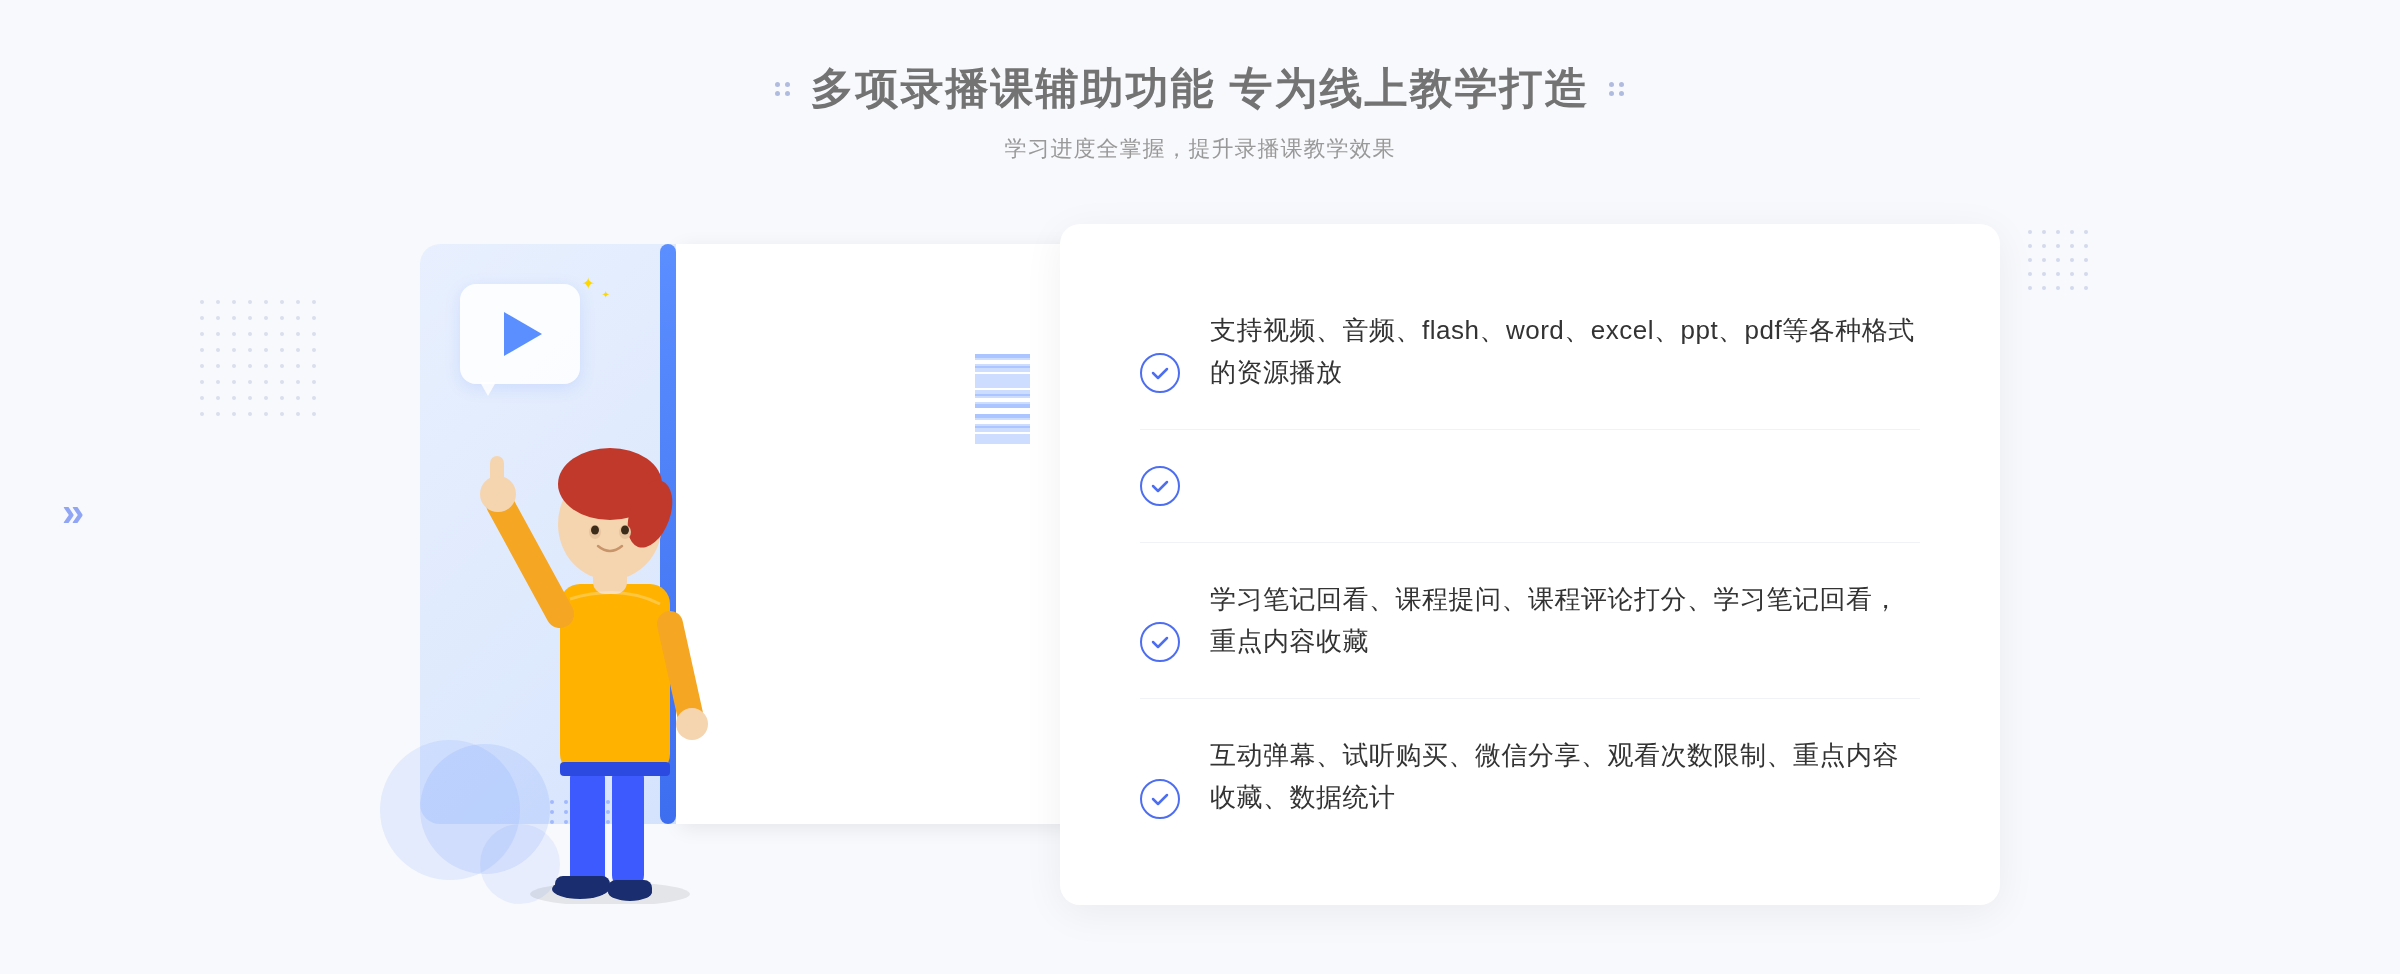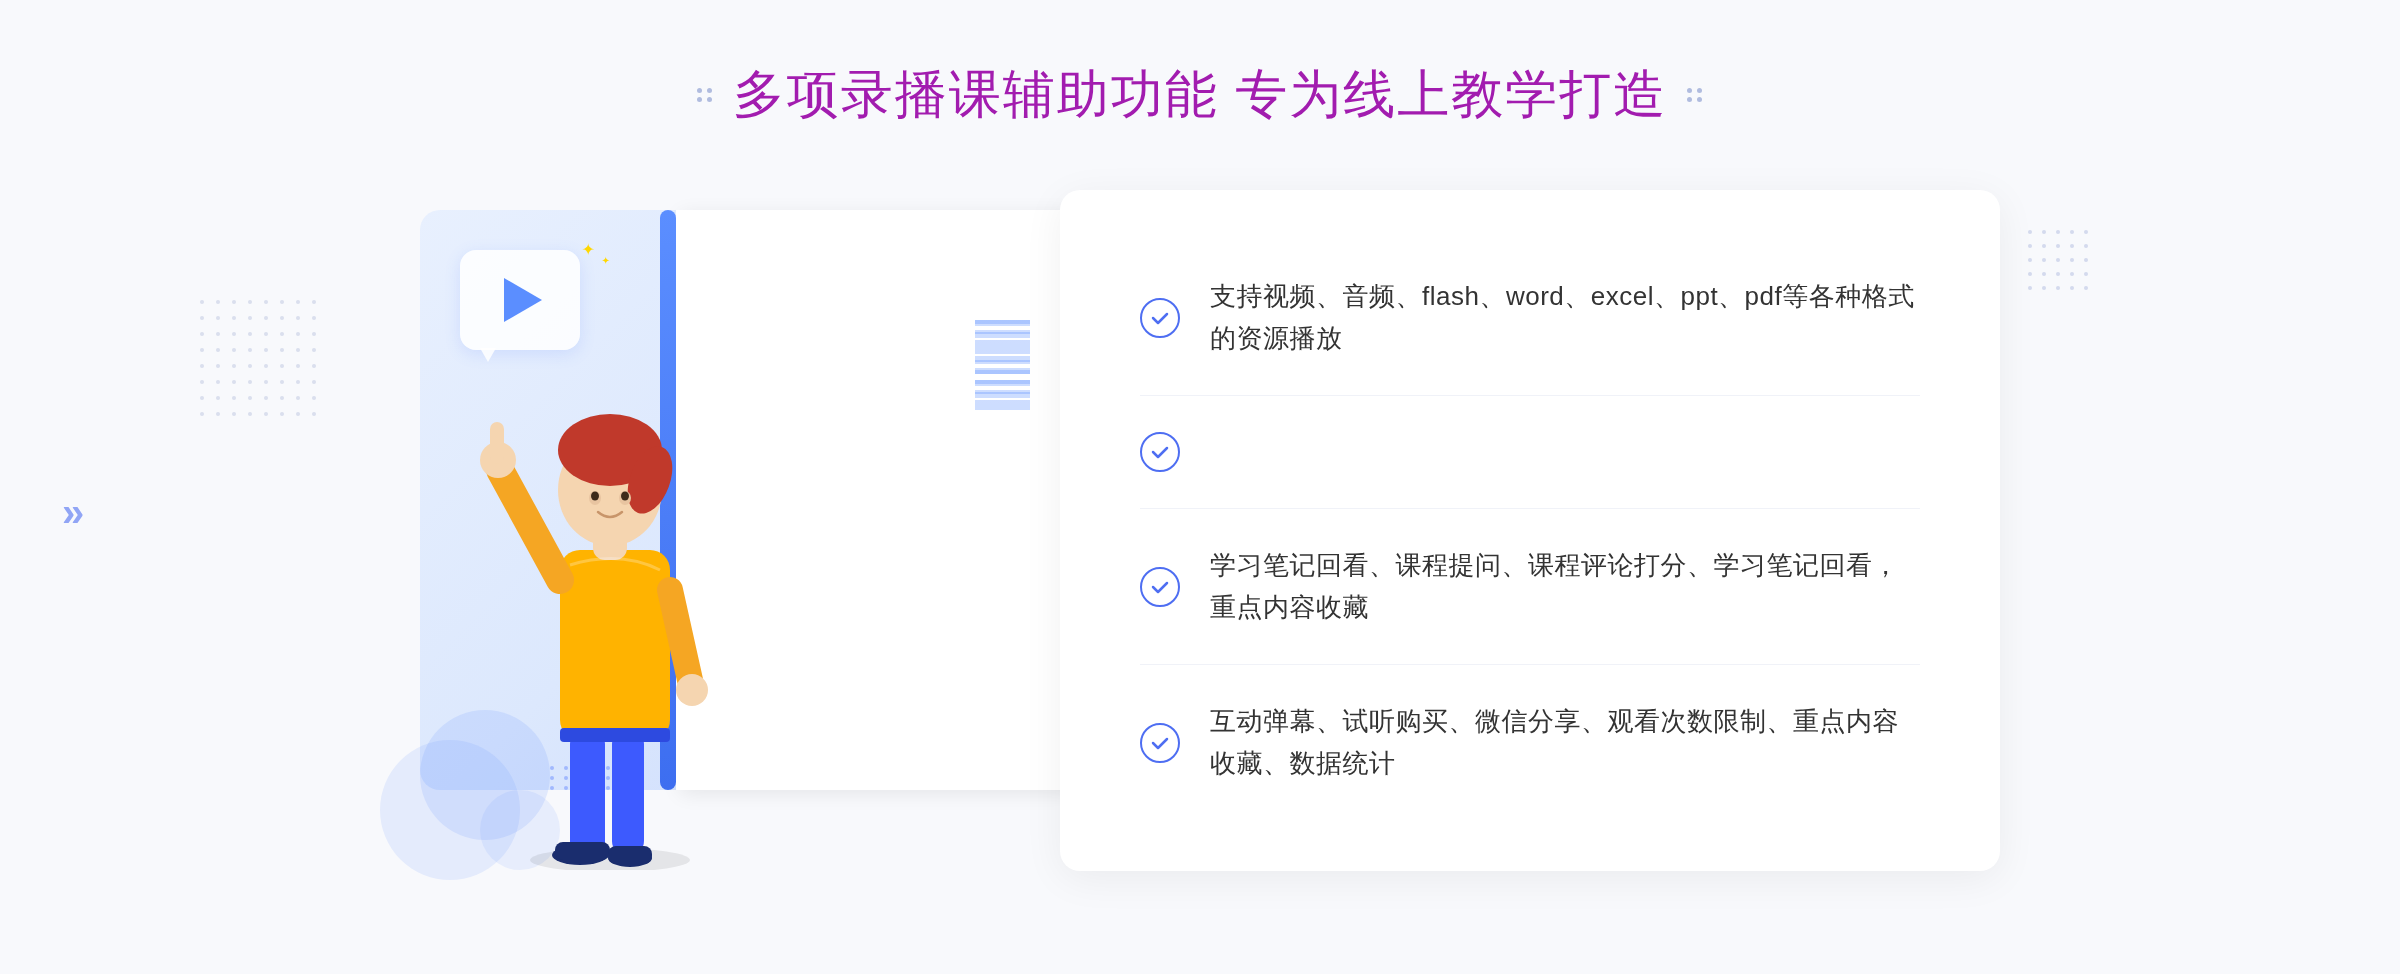--- a/index.html
+++ b/index.html
@@ -35,23 +35,23 @@
     }
 
     .title-row {
       display: flex;
       align-items: center;
       justify-content: center;
       gap: 20px;
     }
 
     .main-title {
-      font-size: 52px;
-      font-weight: 400;
-      color: #a21caf;
+      font-size: 43px;
+      font-weight: 700;
+      color: #737373;
       letter-spacing: 2px;
     }
 
     .subtitle {
       margin-top: 16px;
       font-size: 22px;
       color: #999;
       letter-spacing: 1px;
     }
 
@@ -196,21 +196,21 @@
       border-radius: 20px;
       box-shadow: 0 8px 40px rgba(0,0,0,0.06);
       padding: 50px 80px;
       margin-left: -20px;
       position: relative;
       z-index: 5;
     }
 
     .feature-item {
       display: flex;
-      align-items: center;
+      align-items: flex-end;
       padding: 36px 0;
       border-bottom: 1px solid #f0f2f8;
     }
 
     .feature-item:last-child {
       border-bottom: none;
     }
 
     .check-circle {
       width: 40px;
@@ -346,20 +346,21 @@
 
       <div style="display:flex; gap:5px; align-items:center;">
         <div style="display:grid; grid-template-columns: repeat(2,6px); gap:4px;">
           <span style="display:block;width:5px;height:5px;background:#b0bcdf;border-radius:50%;"></span>
           <span style="display:block;width:5px;height:5px;background:#b0bcdf;border-radius:50%;"></span>
           <span style="display:block;width:5px;height:5px;background:#b0bcdf;border-radius:50%;"></span>
           <span style="display:block;width:5px;height:5px;background:#b0bcdf;border-radius:50%;"></span>
         </div>
       </div>
     </div>
+    <p class="subtitle">学习进度全掌握，提升录播课教学效果</p>
   </div>
 
   <div class="content-section">
 
     <div class="illustration-wrapper">
 
       <div class="illustration-bg"></div>
 
       <div class="blue-accent-bar"></div>
 

